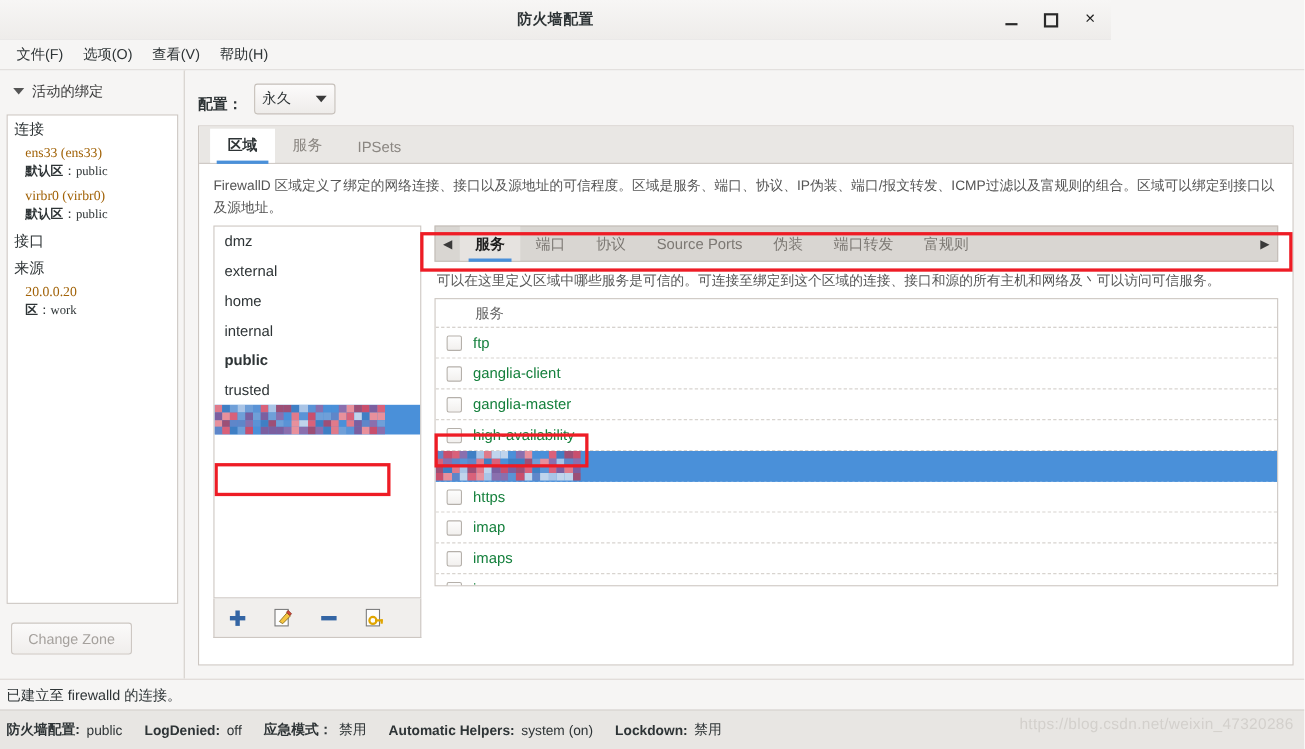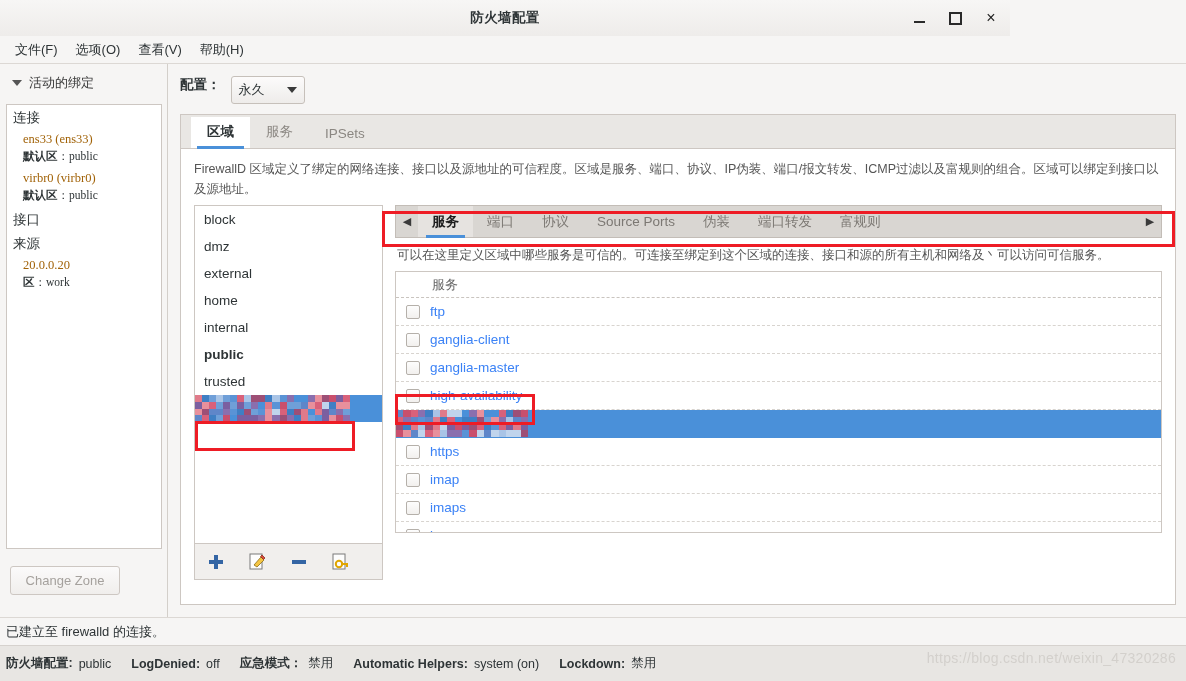--- a/index.html
+++ b/index.html
@@ -161,21 +161,21 @@
 
   
   .main {
     position: absolute;
     left: 169px; top: 64px;
     width: 1017px; height: 553px;
     background: #f6f5f4;
   }
   .conf-row {
     display: flex;
-    align-items: flex-start;
+    align-items: flex-end;
     gap: 10px;
     padding: 12px 0 8px 11px;
   }
   .conf-label {
     font-weight: bold;
     font-size: 13.5px;
     color: #2e3436;
   }
   .combo {
     width: 74px; height: 28px;
@@ -348,21 +348,21 @@
     color: #666;
   }
   .svc-head .cb-col { width: 34px; }
   .svc-head .name-col { padding-left: 2px; }
   .svc-row {
     display: flex;
     align-items: center;
     height: 27px;
     border-bottom: 1px dashed #d8d4cf;
     font-size: 13.5px;
-    color: #3b82f6;
+    color: #15803d;
   }
   .svc-row .cb-col {
     width: 34px;
     display: flex; align-items: center; justify-content: center;
   }
   .cbx {
     width: 14px; height: 14px;
     border: 1px solid #b5b0aa;
     border-radius: 2px;
     background: linear-gradient(#fdfdfd, #f2f0ee);
@@ -517,21 +517,20 @@
         <div class="nb-tab">IPSets</div>
       </div>
 
       <div class="nb-body">
         <div class="desc">FirewallD 区域定义了绑定的网络连接、接口以及源地址的可信程度。区域是服务、端口、协议、IP伪装、端口/报文转发、ICMP过滤以及富规则的组合。区域可以绑定到接口以及源地址。</div>
 
         <div class="split">
 
           <div class="zonecol">
             <div class="zonelist">
-              <div class="zone-item">block</div>
               <div class="zone-item">dmz</div>
               <div class="zone-item">external</div>
               <div class="zone-item">home</div>
               <div class="zone-item">internal</div>
               <div class="zone-item bold">public</div>
               <div class="zone-item">trusted</div>
               <div class="zone-item selected" style="position:relative;height:27px;padding:0;">
                 <div class="mosaic" id="zone-mosaic" style="left: 0px; top: 0px; width: 155px; height: 27px; grid-template-columns: repeat(22, 1fr); grid-template-rows: repeat(4, 1fr);">
                     <i style="background: rgb(224, 122, 138);"></i>
                     <i style="background: rgb(63, 127, 196);"></i>

